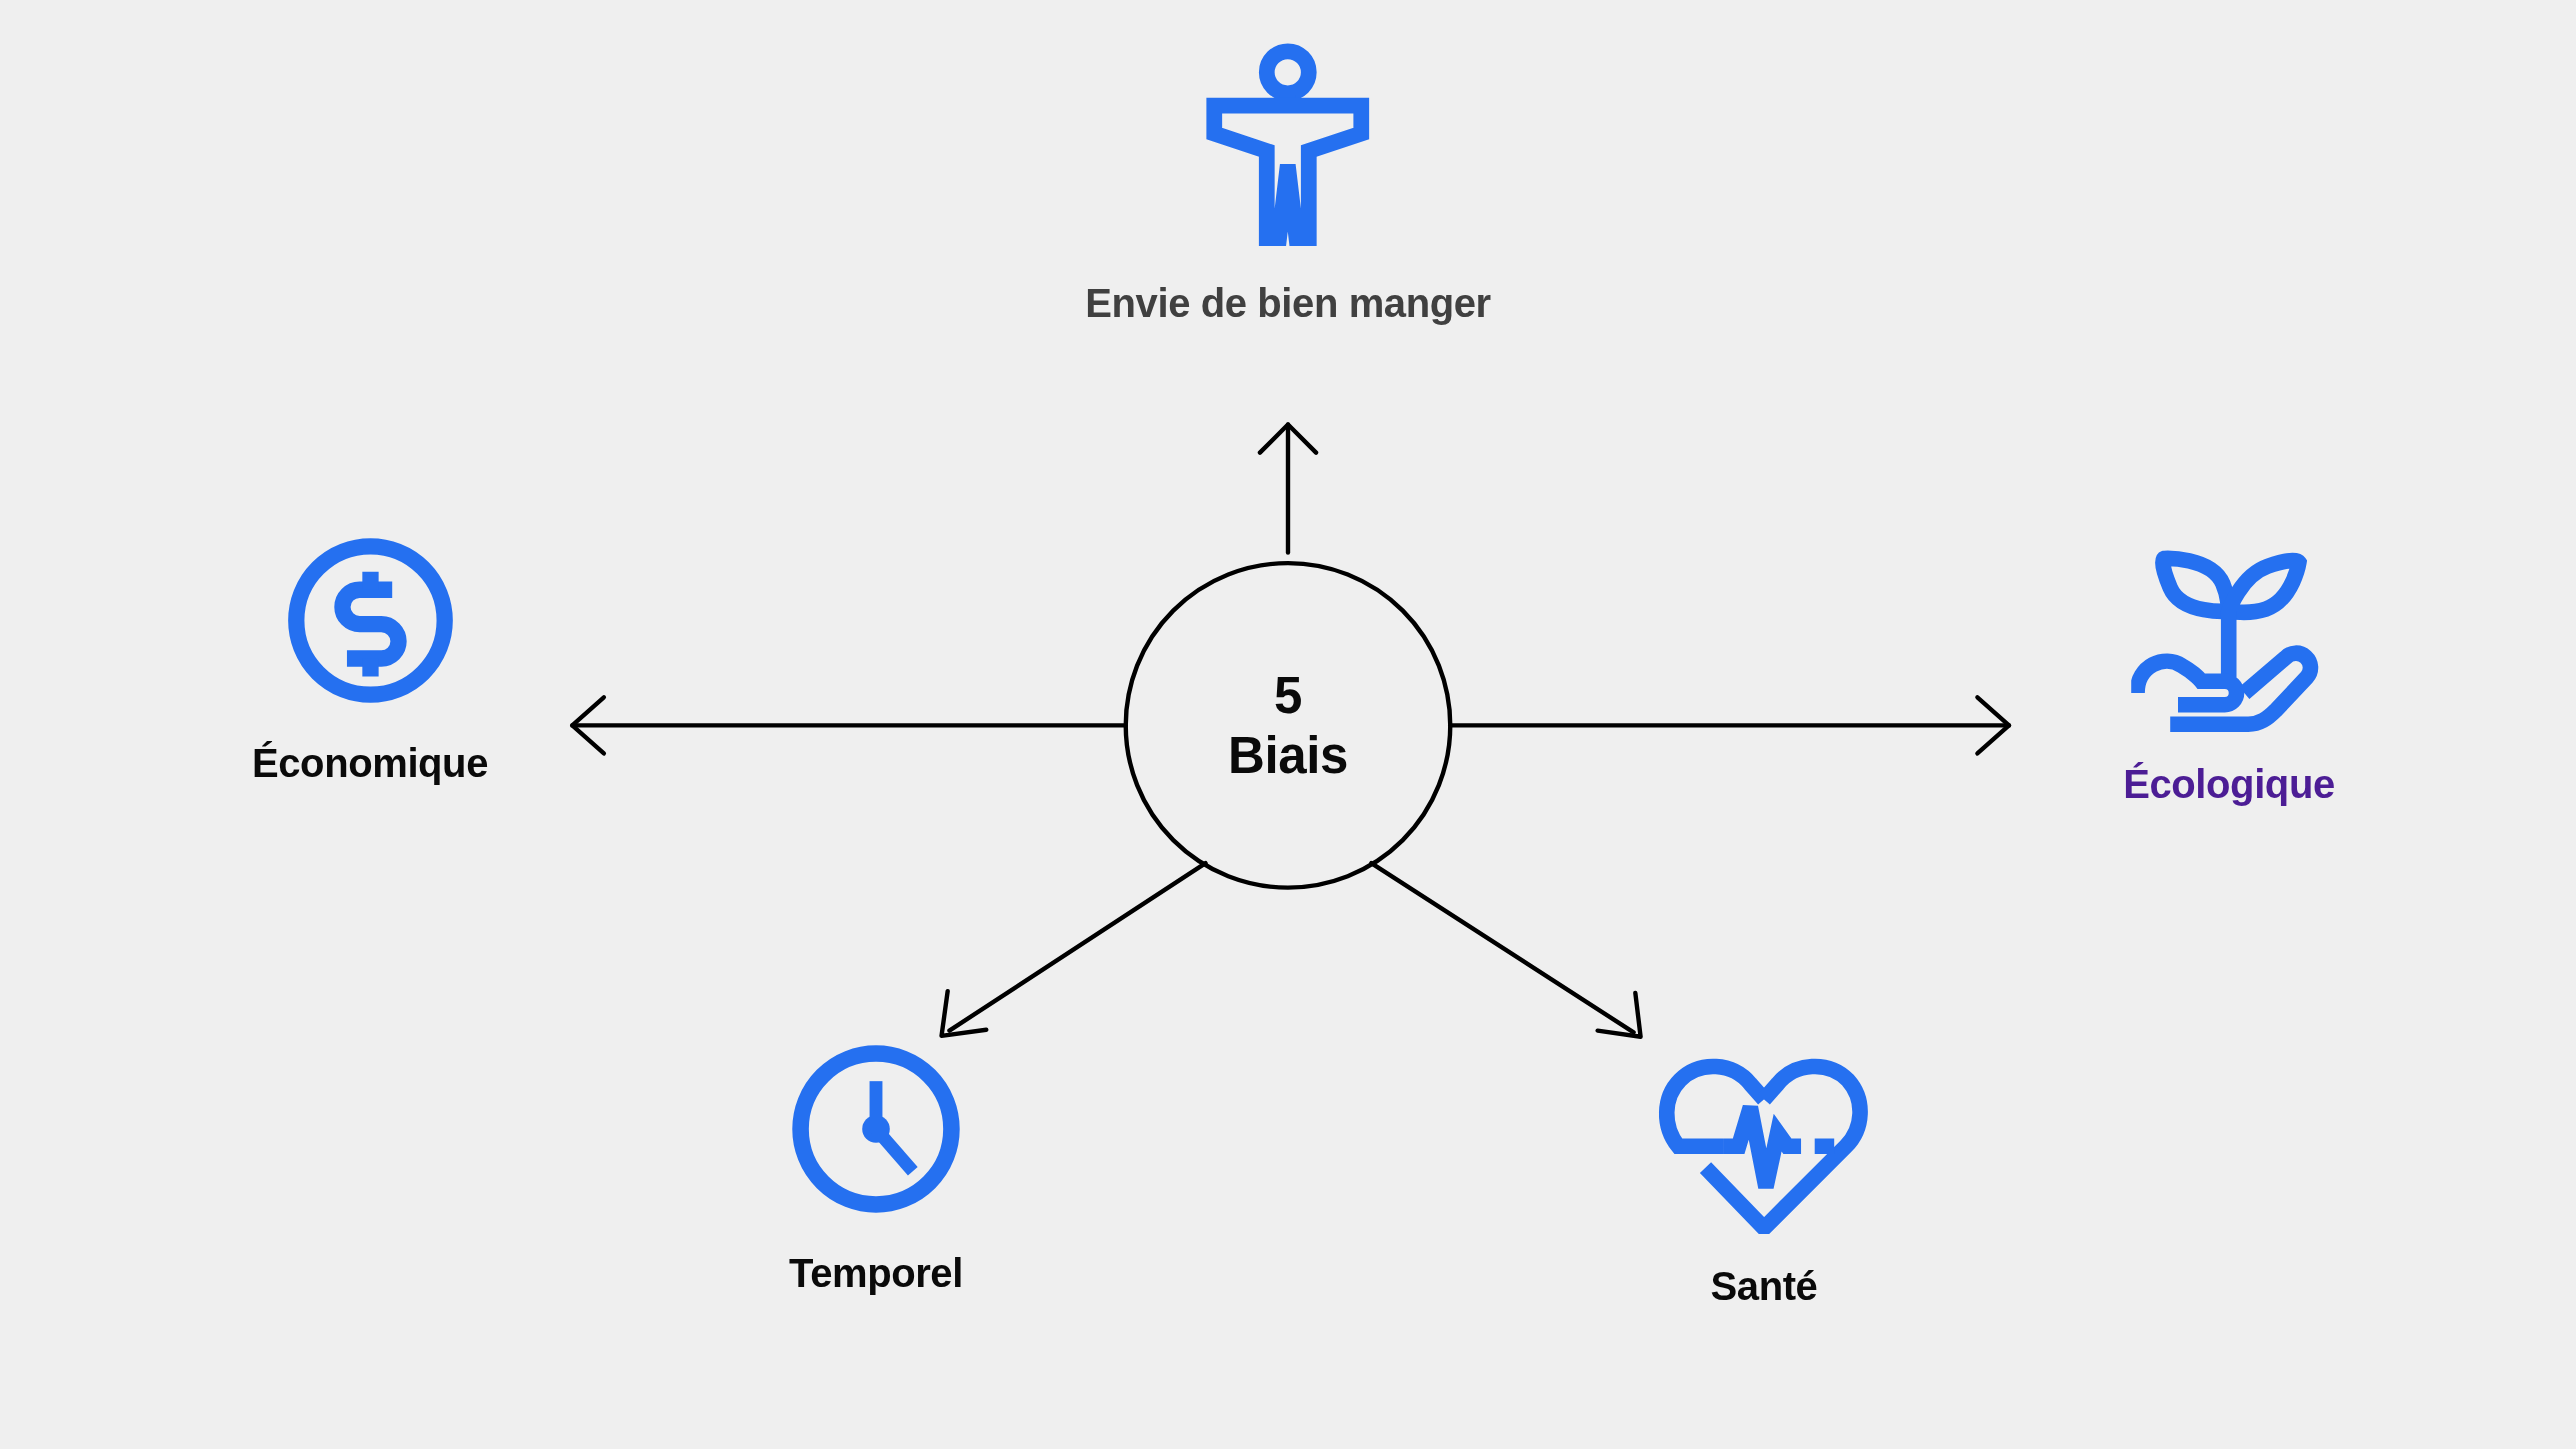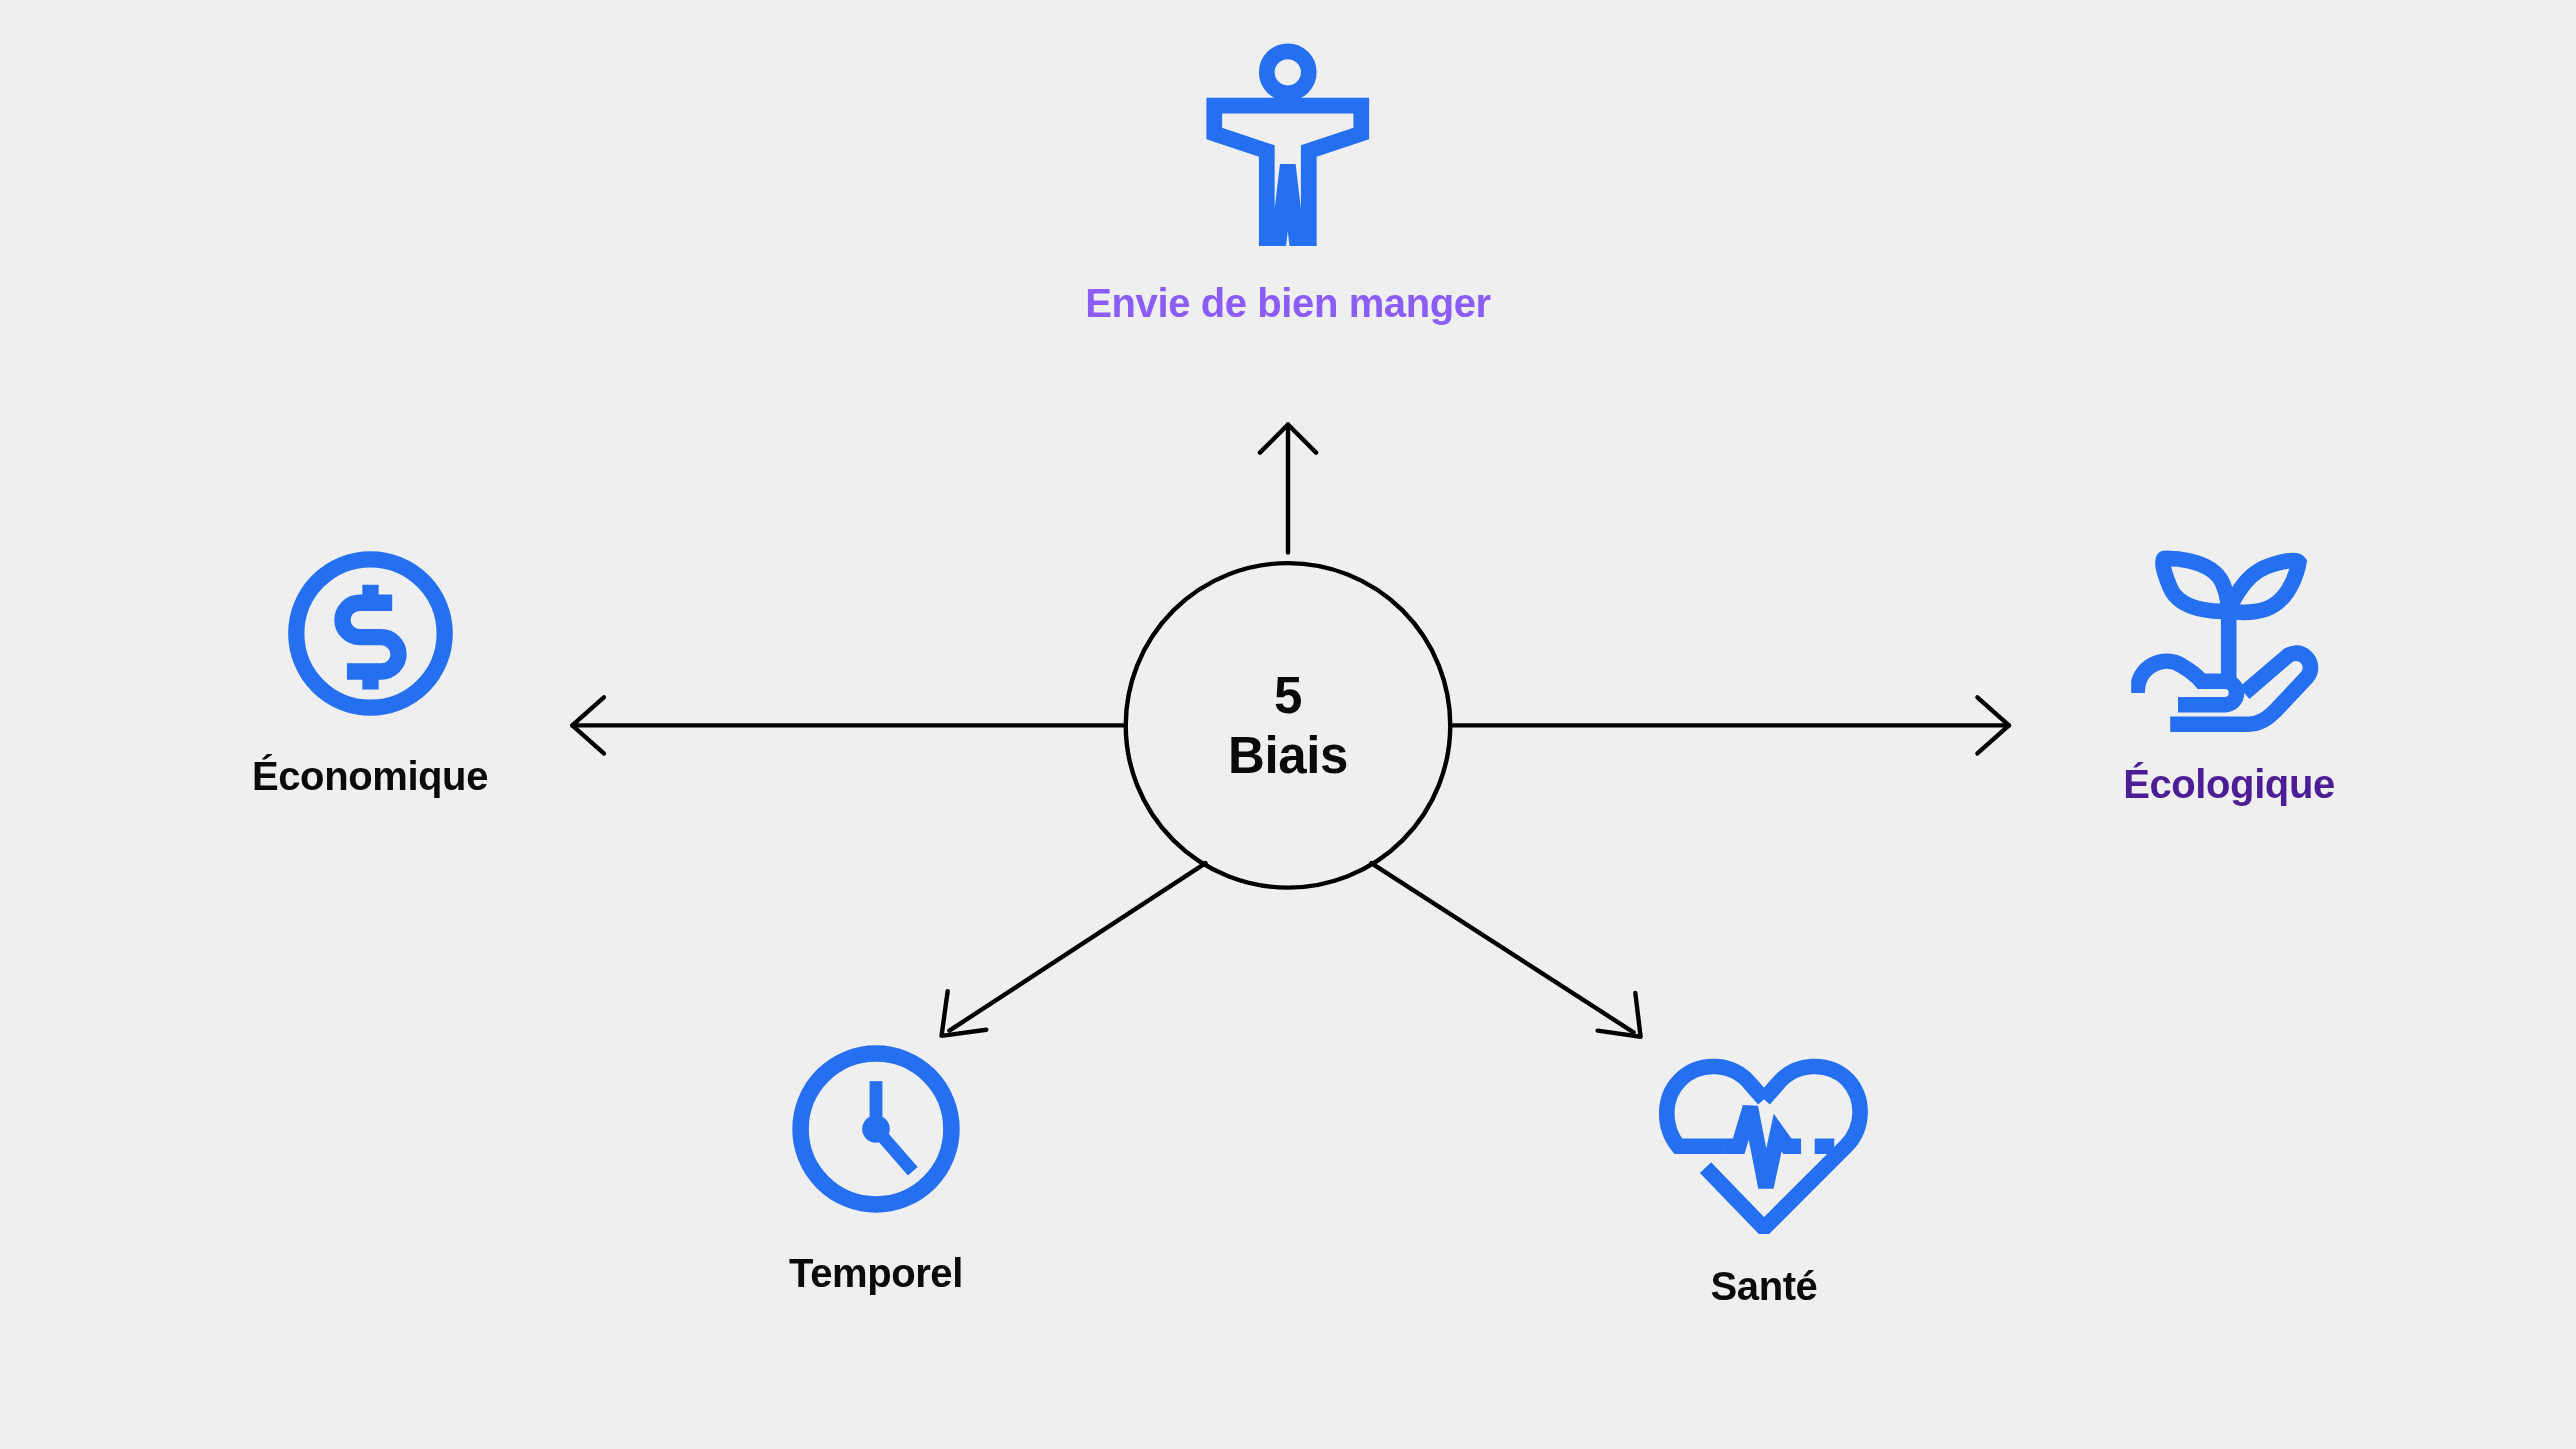--- a/index.html
+++ b/index.html
@@ -42,21 +42,21 @@
     letter-spacing: -0.4px;
     white-space: nowrap;
     text-align: center;
     font-family: "Liberation Sans", sans-serif;
   }
 
   
   #node-top    { left: 1288px; top: 42px;   transform: translateX(-50%); }
   #node-top .node-label { margin-top: 35px; }
 
-  #node-left   { left: 370px;  top: 543px;  transform: translateX(-50%); }
+  #node-left   { left: 370px;  top: 530px;  transform: translateX(-50%); }
   #node-left .node-label { margin-top: 30px; }
 
   #node-right  { left: 2229px; top: 537px;  transform: translateX(-50%); }
   #node-right .node-label { margin-top: 30px; }
 
   #node-bl     { left: 876px;  top: 1037px; transform: translateX(-50%); }
   #node-bl .node-label { margin-top: 30px; }
 
   #node-br     { left: 1764px; top: 1039px; transform: translateX(-50%); }
   #node-br .node-label { margin-top: 30px; }
@@ -121,21 +121,21 @@
   </div>
 
   <div class="node" id="node-top">
     <span class="node-icon">
       <svg width="175" height="204" viewBox="0 0 100 116" fill="none" stroke="#2570f0" stroke-width="9" stroke-linecap="butt" stroke-linejoin="miter">
         <circle cx="50" cy="17" r="12"></circle>
         <path d="M50,30 L50,36"></path>
         <path d="M8,36 L92,36 L92,52 L62,62 L62,112 L55,112 L50,70 L45,112 L38,112 L38,62 L8,52 Z"></path>
       </svg>
     </span>
-    <span class="node-label" style="color: #8b5cf6;">Envie de bien manger</span>
+    <span class="node-label" style="color: #404040;">Envie de bien manger</span>
   </div>
 
   <div class="node" id="node-left">
     <span class="node-icon">
       <svg width="181" height="181" viewBox="0 0 100 100" fill="none">
         <circle cx="50" cy="50" r="41" stroke="#2570f0" stroke-width="9"></circle>
         <path d="M62,33 L44,33 A9.5,9.5 0 0 0 44,52 L56,52 A9.5,9.5 0 0 1 56,71 L37,71" stroke="#2570f0" stroke-width="9" stroke-linecap="butt"></path>
         <path d="M50,23 L50,33 M50,71 L50,81" stroke="#2570f0" stroke-width="9"></path>
       </svg>
     </span>

